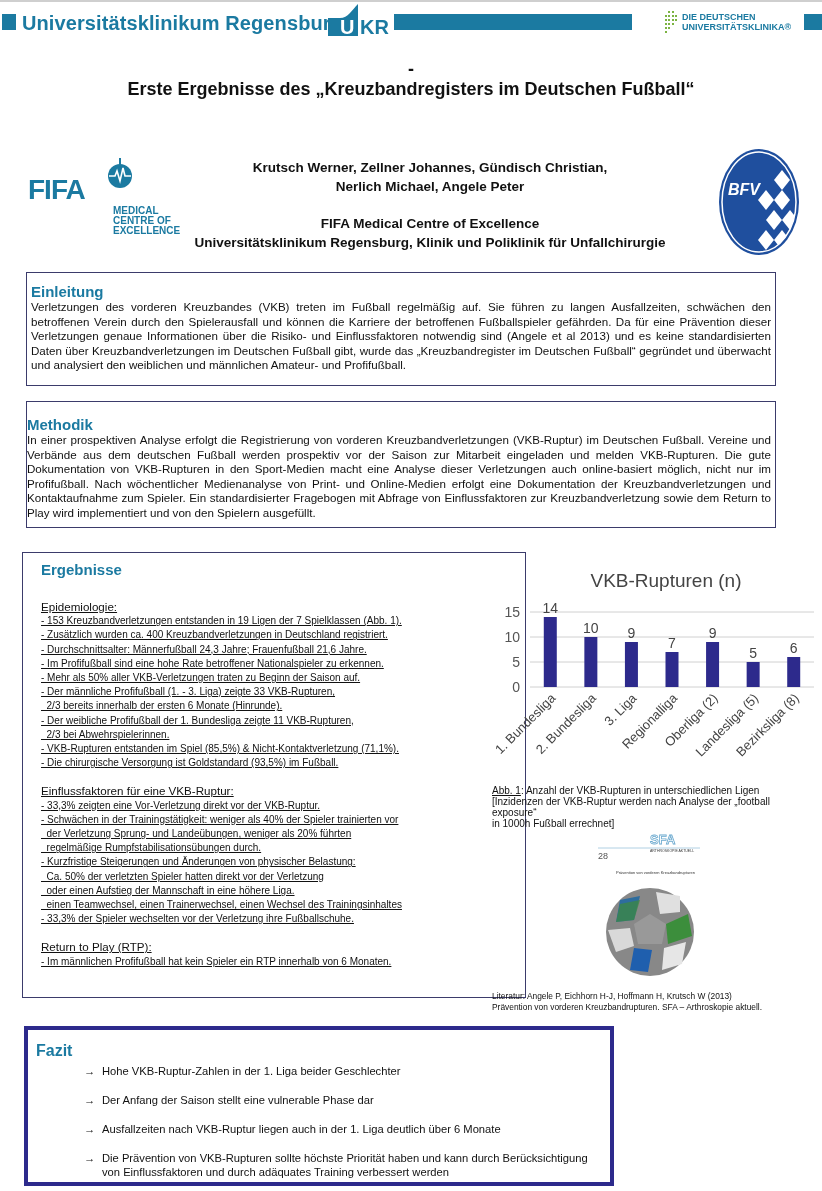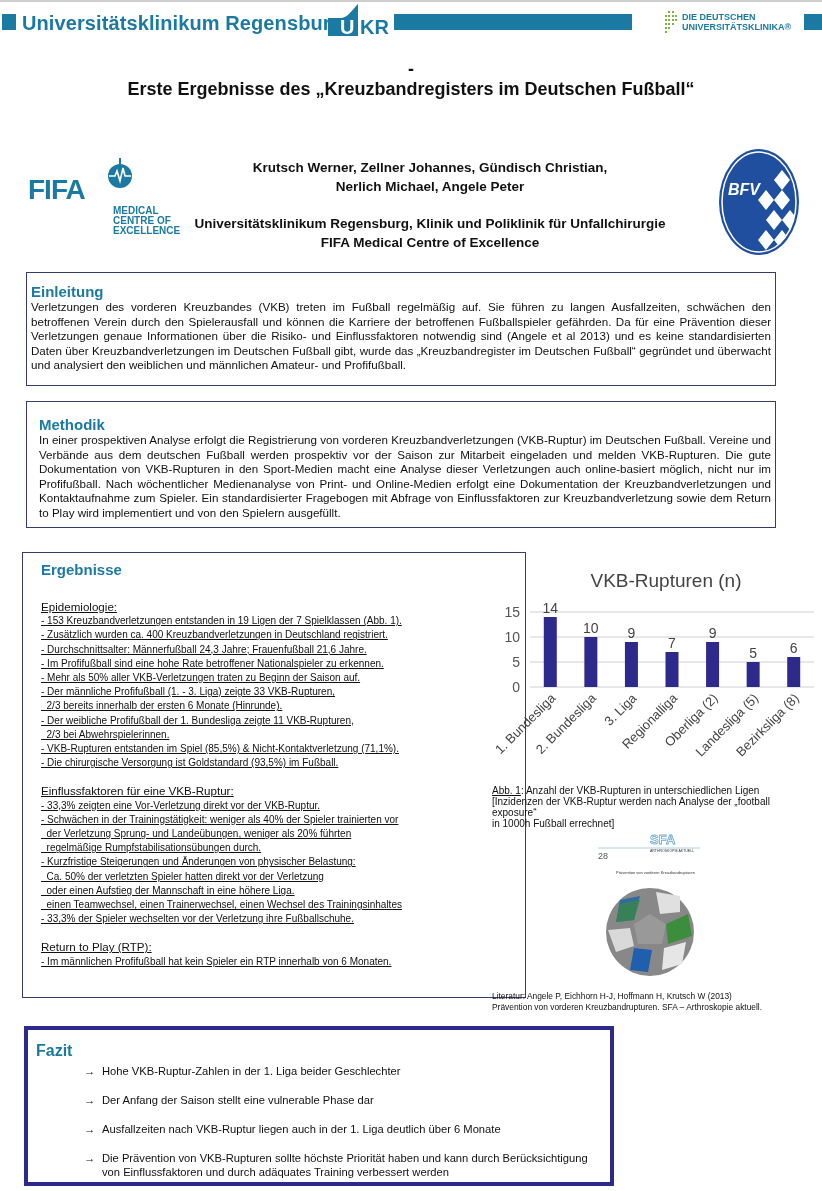--- a/index.html
+++ b/index.html
@@ -29,21 +29,21 @@
 
   .authors { position: absolute; left: 150px; top: 158px; width: 560px; text-align: center; font-weight: bold; font-size: 13.5px; line-height: 19px; }
   .affil { position: absolute; left: 150px; top: 214px; width: 560px; text-align: center; font-weight: bold; font-size: 13.5px; line-height: 19px; }
 
   
   .box { position: absolute; border: 1.5px solid #3b3b6b; background: #fff; }
   .box h2 { font-size: 15px; font-weight: bold; color: #1b7aa1; line-height: 17px; }
   .box p.just { font-size: 11.6px; line-height: 14.6px; text-align: justify; color: #111; }
 
   .einl { left: 26px; top: 272px; width: 750px; height: 114px; padding: 10px 4px 0 4px; }
-  .meth { left: 26px; top: 401px; width: 750px; height: 127px; padding: 14px 4px 0 12px; }
+  .meth { left: 26px; top: 401px; width: 750px; height: 127px; padding: 14px 4px 0 0; }
 
   .erg { left: 22px; top: 552px; width: 504px; height: 446px; padding: 8px 6px 0 18px; }
   .erg h2 { margin-bottom: 22px; }
   .erg .sec-h { text-decoration: underline; font-size: 11.6px; line-height: 14.2px; }
   .erg .line { font-size: 10px; line-height: 14.2px; white-space: nowrap; text-decoration: underline; }
   .erg .gap { height: 14px; }
 
   
   .chart { position: absolute; left: 494px; top: 560px; width: 326px; height: 222px; }
   .chart svg { position: absolute; left: 0; top: 0; }
@@ -119,22 +119,22 @@
     <div>CENTRE OF</div>
     <div>EXCELLENCE</div>
   </div>
 </div>
 
 <div class="authors">
   <div>Krutsch Werner, Zellner Johannes, Gündisch Christian,</div>
   <div>Nerlich Michael, Angele Peter</div>
 </div>
 <div class="affil">
+  <div>FIFA Medical Centre of Excellence</div>
   <div>Universitätsklinikum Regensburg, Klinik und Poliklinik für Unfallchirurgie</div>
-  <div>FIFA Medical Centre of Excellence</div>
 </div>
 
 <svg class="bfv" viewBox="0 0 82 108">
   <defs>
     <clipPath id="bfvclip">
         <ellipse cx="41" cy="54" rx="37" ry="50"></ellipse>
       </clipPath>
   </defs>
   <ellipse cx="41" cy="54" rx="40" ry="53" fill="#1f4f9e"></ellipse>
   <ellipse cx="41" cy="54" rx="37" ry="50" fill="none" stroke="#fff" stroke-width="1.5"></ellipse>

